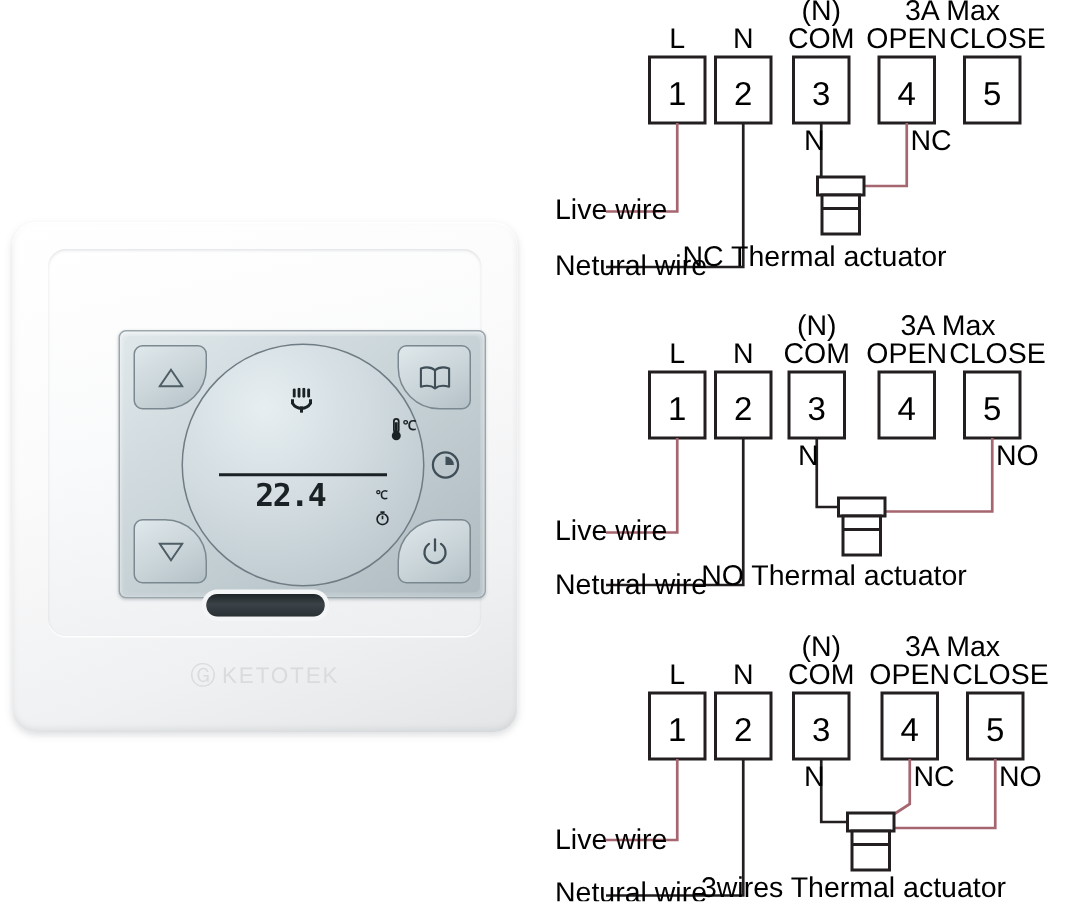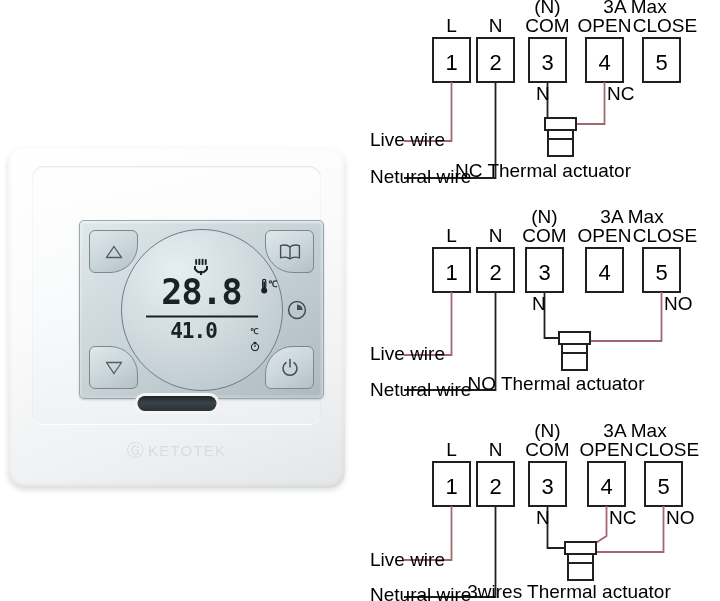--- a/index.html
+++ b/index.html
@@ -153,33 +153,32 @@
               <svg class="hand-ic" width="20" height="17" viewBox="0 0 20 17">
                 <g fill="#1b2225">
                   <rect x="3.2" y="0.5" width="1.9" height="6" rx=".9"></rect>
                   <rect x="6.4" y="0" width="1.9" height="6.6" rx=".9"></rect>
                   <rect x="9.6" y="0" width="1.9" height="6.6" rx=".9"></rect>
                   <rect x="12.8" y="0.5" width="1.9" height="6" rx=".9"></rect>
                 </g>
                 <path d="M3 7.6 L3 10.4 A7 7 0 0 0 15 10.4 L15 7.6" fill="none" stroke="#1b2225" stroke-width="2"></path>
                 <rect x="8" y="12.4" width="2" height="4.2" fill="#1b2225"></rect>
               </svg>
-              <span class="lcd-main">28.8</span>
               <span class="unit-top">
                 <svg width="9" height="16" viewBox="0 0 9 16">
                   <rect x="2.6" y="0.8" width="3.2" height="9" rx="1.6" fill="none" stroke="#1b2225" stroke-width="1.2"></rect>
                   <circle cx="4.2" cy="12" r="3" fill="#1b2225"></circle>
                   <rect x="3.3" y="3" width="1.8" height="8" fill="#1b2225"></rect>
                 </svg>
                 <span class="deg">℃</span>
               </span>
             </div>
             <div class="divider"></div>
             <div class="lcd-row2">
-              <span class="lcd-sub">41.0</span>
+              <span class="lcd-sub">22.4</span>
               <span class="unit-bot">
                 <span class="deg">℃</span><br>
                 <svg width="10" height="10" viewBox="0 0 10 10">
                   <circle cx="5" cy="5.6" r="3.6" fill="none" stroke="#1b2225" stroke-width="1.1"></circle>
                   <line x1="5" y1="5.6" x2="5" y2="3.3" stroke="#1b2225" stroke-width="1.1"></line>
                   <line x1="3.6" y1="0.9" x2="6.4" y2="0.9" stroke="#1b2225" stroke-width="1.1"></line>
                 </svg>
               </span>
             </div>
           </div>

